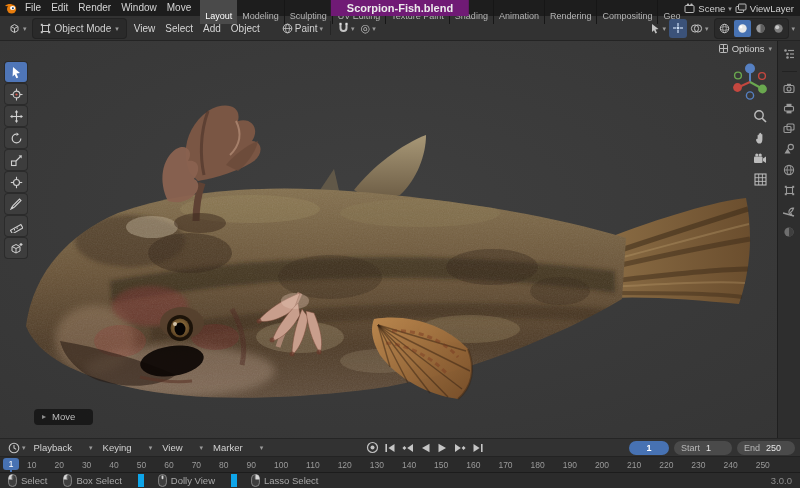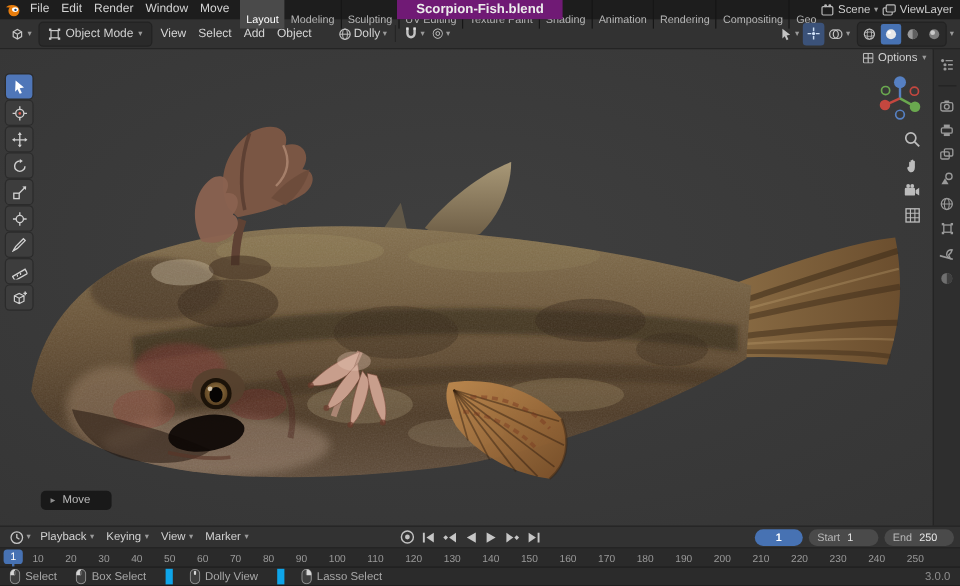--- a/index.html
+++ b/index.html
@@ -62,21 +62,21 @@
              align-items:center;z-index:6;}
   .op-panel{position:absolute;left:34px;bottom:13px;background:rgba(22,22,22,0.88);border-radius:4px;
             padding:2px 18px 3px 8px;font-size:9.5px;color:#bdbdbd;display:flex;gap:6px;
             align-items:center;z-index:6;}
   .op-arrow{color:#8f8f8f;font-size:8px;}
 
   
   .timeline{position:absolute;left:0;right:0;bottom:16px;height:34px;z-index:10;}
   .t-header{height:18px;background:#323232;border-top:1px solid #252525;display:flex;
             align-items:center;font-size:9.5px;padding:0 5px;white-space:nowrap;}
-  .t-menu{display:flex;align-items:center;gap:3px;padding:0 5px;color:#d2d2d2;}
+  .t-menu{display:flex;align-items:center;gap:17px;padding:0 5px;color:#d2d2d2;}
   .transport{display:flex;align-items:center;gap:6px;margin-left:2px;}
   .t-spacer1{flex:0.85;}
   .t-spacer2{flex:1.25;}
   .t-field{height:14px;border-radius:7px;background:#4a4a4a;display:flex;align-items:center;
            justify-content:flex-start;padding:0 7px;font-size:9px;color:#e8e8e8;margin-left:5px;}
   .t-field .f-label{color:#b8b8b8;margin-right:6px;}
   .t-field.frame{background:#4772b3;color:#fff;justify-content:center;width:40px;font-weight:bold;}
   .t-field.range{width:58px;}
   .t-ruler{height:16px;background:#2a2a2a;border-top:1px solid #232323;position:relative;}
   .ticks{position:absolute;left:27px;right:30px;top:0;bottom:0;display:flex;
@@ -181,21 +181,21 @@
       </div>
 
     <div style="flex:0 0 14px"></div>
 
     <span class="hbtn">
       <svg width="11" height="11" viewBox="0 0 11 11">
           <circle cx="5.5" cy="5.5" r="4.3" fill="none" stroke="#c4c4c4" stroke-width="1"></circle>
           <ellipse cx="5.5" cy="5.5" rx="2" ry="4.3" fill="none" stroke="#c4c4c4" stroke-width="0.8"></ellipse>
           <line x1="1.2" y1="5.5" x2="9.8" y2="5.5" stroke="#c4c4c4" stroke-width="0.8"></line>
         </svg>
-      <span>Dolly</span>
+      <span>Paint</span>
       <span class="chev">▾</span>
     </span>
     <span class="hdivider"></span>
     <span class="hbtn">
       <svg width="11" height="12" viewBox="0 0 11 12">
           <path d="M2.5,1.5 V6 a3,3 0 0 0 6,0 V1.5" fill="none" stroke="#c4c4c4" stroke-width="2"></path>
           <rect x="1.5" y="0.8" width="2" height="2" fill="#e0e0e0"></rect>
           <rect x="7.5" y="0.8" width="2" height="2" fill="#e0e0e0"></rect>
         </svg>
       <span class="chev">▾</span>

